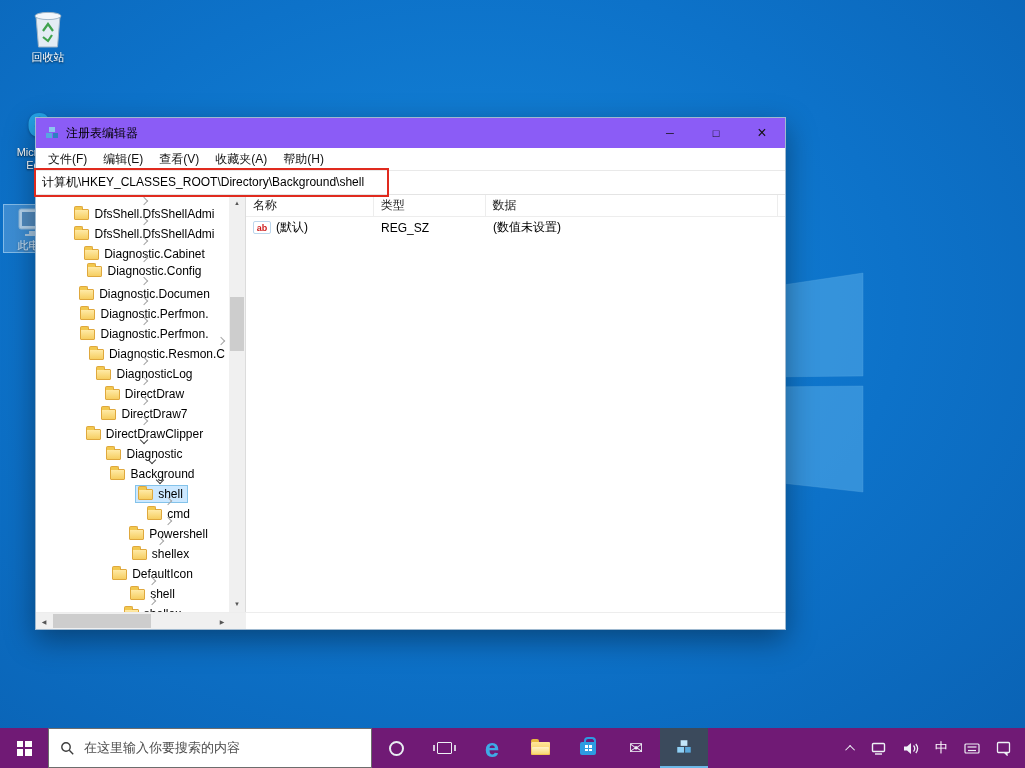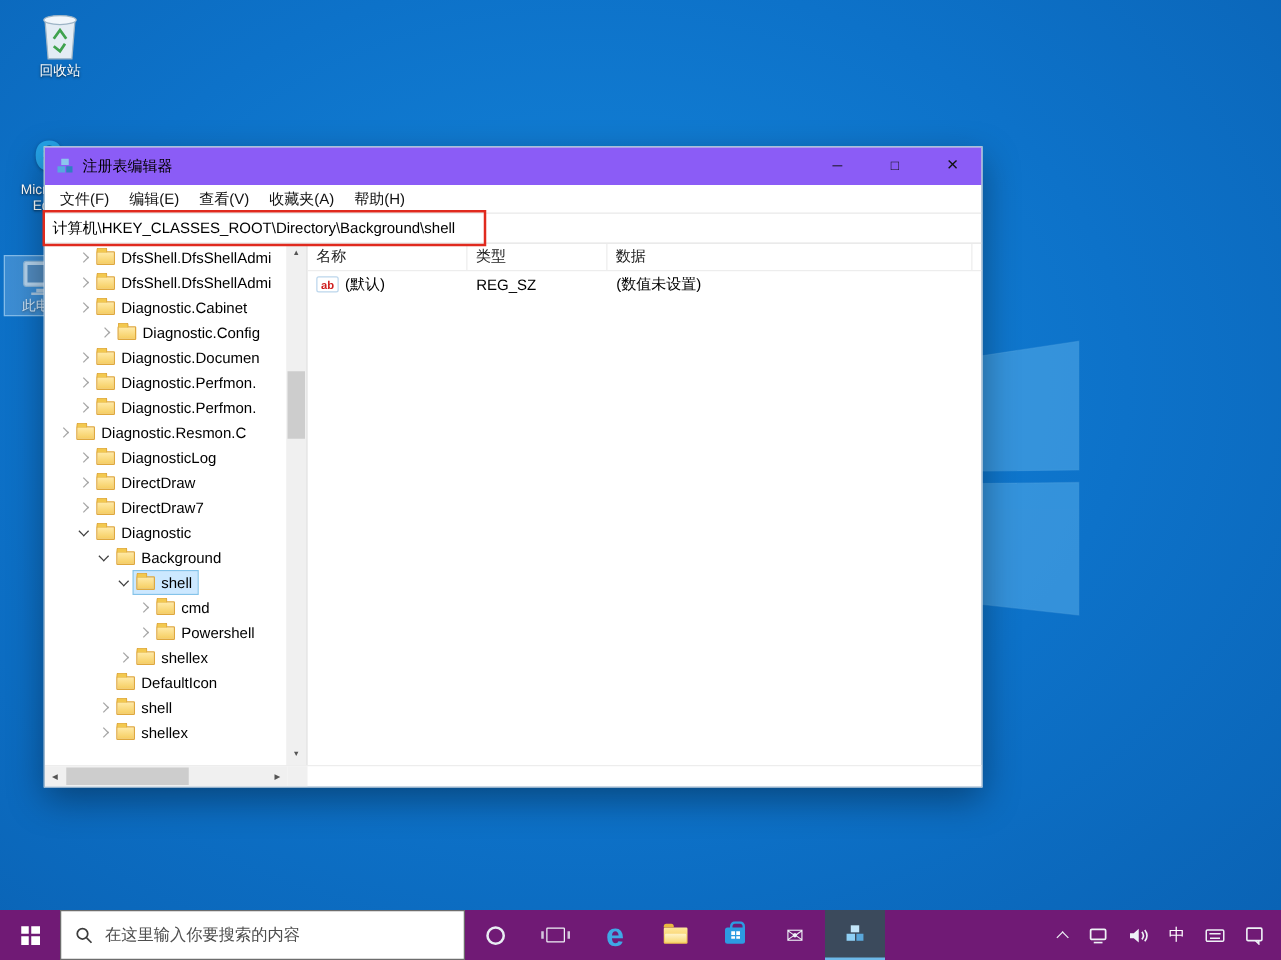--- a/index.html
+++ b/index.html
@@ -28,21 +28,21 @@
   .menubar { height:22px; display:flex; align-items:center; padding-left:4px; flex:none; }
   .menu-item { font-size:12px; color:#111; padding:2px 8px; }
 
   .addressbar { height:25px; position:relative; border-top:1px solid #e9e9e9; border-bottom:1px solid #e4e4e4; flex:none; display:flex; align-items:center; }
   .address-text { font-size:12px; color:#000; padding-left:6px; white-space:nowrap; }
   .red-annotation { position:absolute; left:-2px; top:-3px; width:355px; height:29px; border:2px solid #e02a1e; pointer-events:none; z-index:5; }
 
   .win-body { flex:1; display:flex; min-height:0; }
   .left-pane { width:210px; flex:none; display:flex; border-right:1px solid #dcdcdc; min-height:0; }
   .tree-items { flex:1; overflow:hidden; padding-top:1px; }
-  .tree-row { height:20px; display:flex; align-items:center; white-space:nowrap; }
+  .tree-row { height:20px; display:flex; align-items:center; white-space:nowrap;flex-direction:column; }
   .chev { width:10px; height:10px; flex:none; position:relative; margin-right:3px; }
   .chev.collapsed::before { content:""; position:absolute; left:2px; top:2px; width:5px; height:5px;
     border-right:1.2px solid #a6a6a6; border-bottom:1.2px solid #a6a6a6; transform:rotate(-45deg); }
   .chev.expanded::before { content:""; position:absolute; left:2px; top:1px; width:5px; height:5px;
     border-right:1.4px solid #3f3f3f; border-bottom:1.4px solid #3f3f3f; transform:rotate(45deg); }
   .row-core { display:flex; align-items:center; padding:1px 4px 1px 1px; height:18px; }
   .tree-row.selected .row-core { background:#cce8ff; outline:1px solid #84c3ea; }
   .folder { width:15px; height:11px; position:relative; margin:1px 5px 0 1px; flex:none;
     background:linear-gradient(#ffeaa6,#f6ce61); border:1px solid #dfa83d; border-radius:1px; }
   .folder::before { content:""; position:absolute; top:-4px; left:-1px; width:7px; height:3px;
@@ -211,21 +211,21 @@
                 <span class="tlabel">Diagnostic.Perfmon.</span>
               </span>
             </div>
             <div class="tree-row" style="padding-left: 26px;">
               <span class="chev collapsed"></span>
               <span class="row-core">
                 <span class="folder"></span>
                 <span class="tlabel">Diagnostic.Perfmon.</span>
               </span>
             </div>
-            <div class="tree-row" style="padding-left: 10px;">
+            <div class="tree-row" style="padding-left: 10px; align-items: flex-end;">
               <span class="chev collapsed"></span>
               <span class="row-core">
                 <span class="folder"></span>
                 <span class="tlabel">Diagnostic.Resmon.C</span>
               </span>
             </div>
             <div class="tree-row" style="padding-left: 26px;">
               <span class="chev collapsed"></span>
               <span class="row-core">
                 <span class="folder"></span>
@@ -237,20 +237,27 @@
               <span class="row-core">
                 <span class="folder"></span>
                 <span class="tlabel">DirectDraw</span>
               </span>
             </div>
             <div class="tree-row" style="padding-left: 26px;">
               <span class="chev collapsed"></span>
               <span class="row-core">
                 <span class="folder"></span>
                 <span class="tlabel">DirectDraw7</span>
+              </span>
+            </div>
+            <div class="tree-row" style="padding-left: 26px;">
+              <span class="chev collapsed"></span>
+              <span class="row-core">
+                <span class="folder"></span>
+                <span class="tlabel">DirectDrawClipper</span>
               </span>
             </div>
             <div class="tree-row" style="padding-left: 26px;">
               <span class="chev expanded"></span>
               <span class="row-core">
                 <span class="folder"></span>
                 <span class="tlabel">Diagnostic</span>
               </span>
             </div>
             <div class="tree-row" style="padding-left: 42px;">

